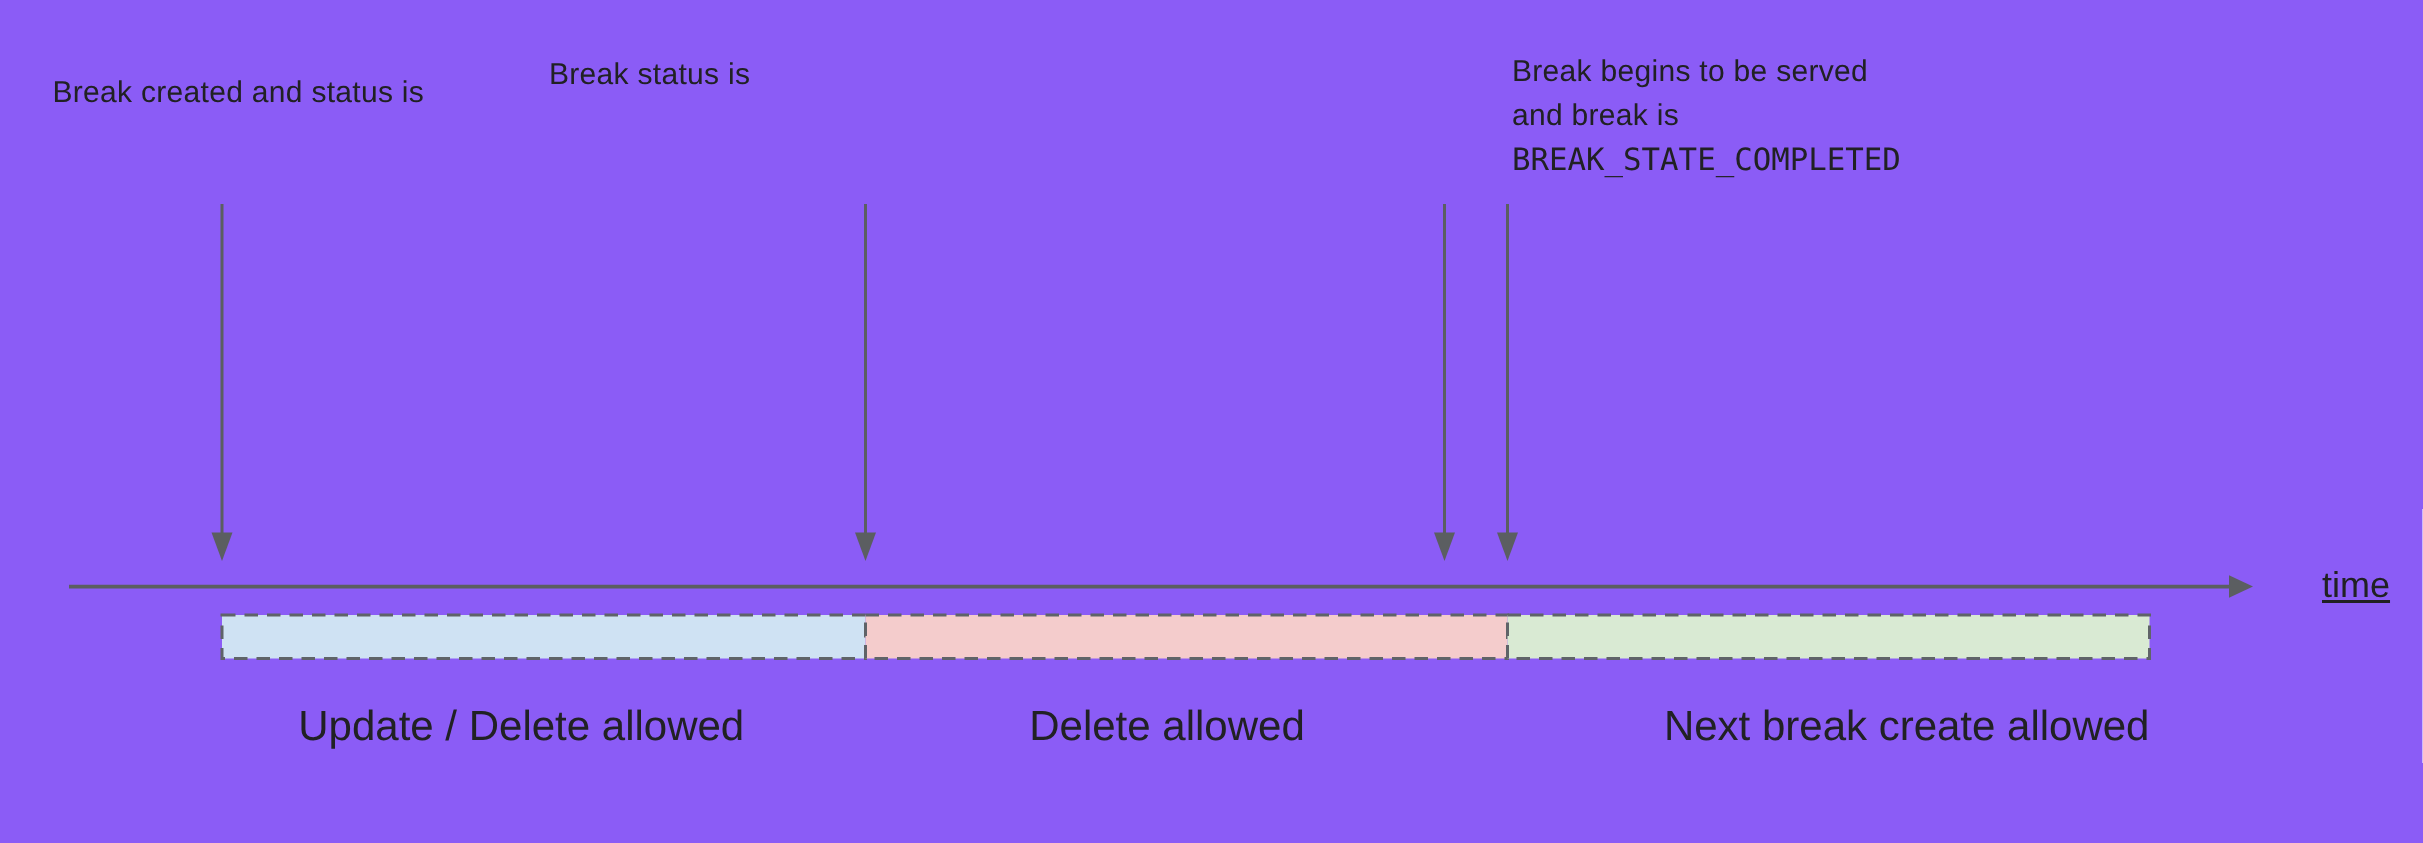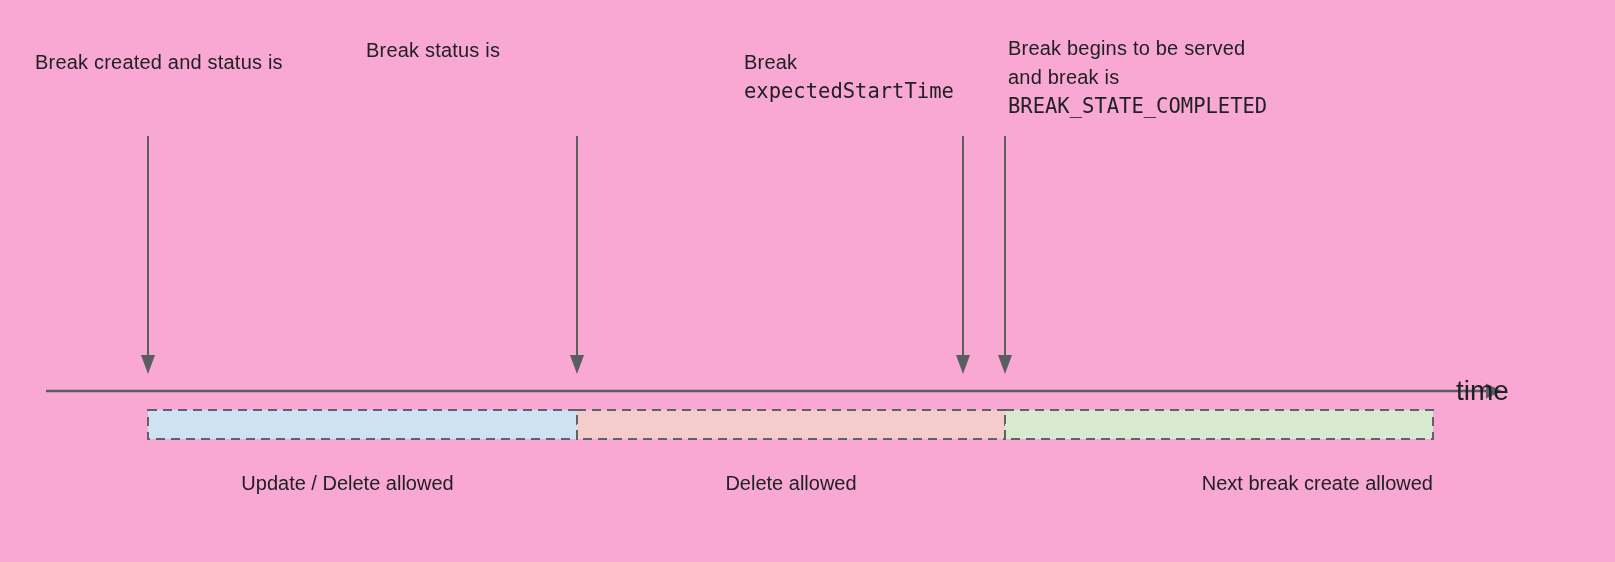--- a/index.html
+++ b/index.html
@@ -4,21 +4,21 @@
 <style>
   html, body {
     margin: 0;
     padding: 0;
     background: #ffffff;
   }
   .canvas {
     position: relative;
     width: 1615px;
     height: 562px;
-    background: #f9a8d4;
+    background: #8b5cf6;
     overflow: hidden;
     font-family: "Liberation Sans", sans-serif;
     color: #212124;
   }
   .diagram-svg {
     position: absolute;
     left: 0;
     top: 0;
   }
   .annotation {
@@ -33,35 +33,36 @@
     font-family: "DejaVu Sans Mono", monospace;
     font-size: 20.5px;
     letter-spacing: 0;
   }
   .ann-1 { left: 35px;   top: 48px; }
   .ann-2 { left: 366px;  top: 36px; }
   .ann-3 { left: 744px;  top: 48px; }
   .ann-4 { left: 1008px; top: 34px; }
   .time-label {
     position: absolute;
-    left: 1456px;
+    left: 1548px;
     top: 379px;
-    font-size: 28px;
+    font-size: 24px;
     line-height: 24px;
+    text-decoration: underline;
   }
   .segment-label {
     position: absolute;
     top: 470px;
-    font-size: 20px;
+    font-size: 28px;
     line-height: 27px;
     text-align: center;
     white-space: nowrap;
   }
   .seg-label-1 { left: 133px;  width: 429px; }
-  .seg-label-2 { left: 577px;  width: 428px; text-align: center; }
+  .seg-label-2 { left: 564px;  width: 428px; text-align: center; }
   .seg-label-3 { left: 1005px; width: 428px; text-align: right; }
 </style>
 </head>
 <body>
 
 <div class="canvas">
 
   <svg class="diagram-svg" width="1615" height="562" viewBox="0 0 1615 562">
 
     <g>
@@ -92,24 +93,20 @@
   </svg>
 
   <div class="annotation ann-1">
     <span class="line">Break created and status is</span>
   </div>
 
   <div class="annotation ann-2">
     <span class="line">Break status is</span>
   </div>
 
-  <div class="annotation ann-3">
-    <span class="line">Break</span>
-    <span class="line mono">expectedStartTime</span>
-  </div>
 
   <div class="annotation ann-4">
     <span class="line">Break begins to be served</span>
     <span class="line">and break is</span>
     <span class="line mono">BREAK_STATE_COMPLETED</span>
   </div>
 
   <div class="time-label">time</div>
 
   <div class="segment-label seg-label-1">Update / Delete allowed</div>

